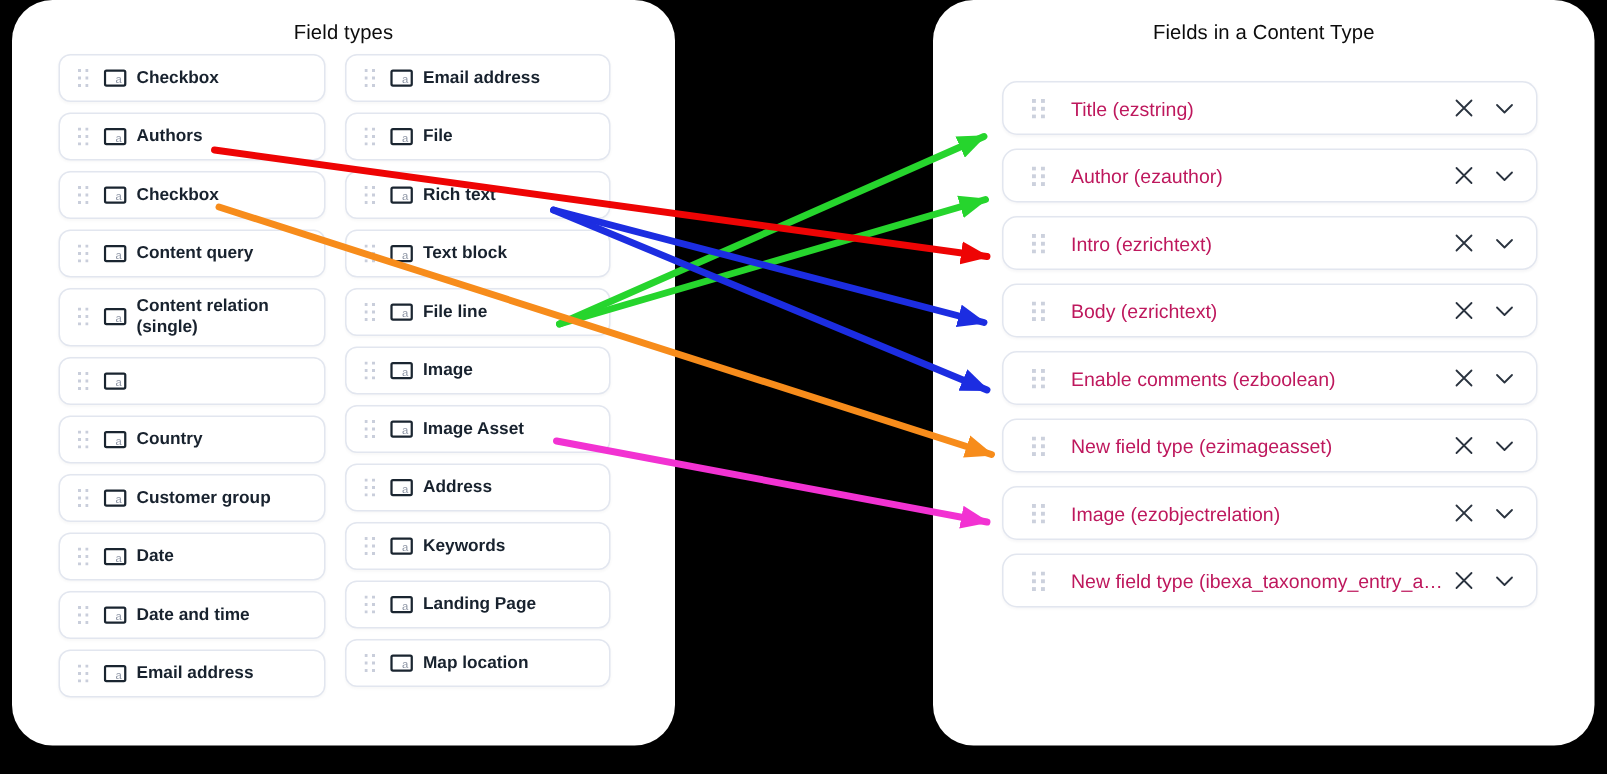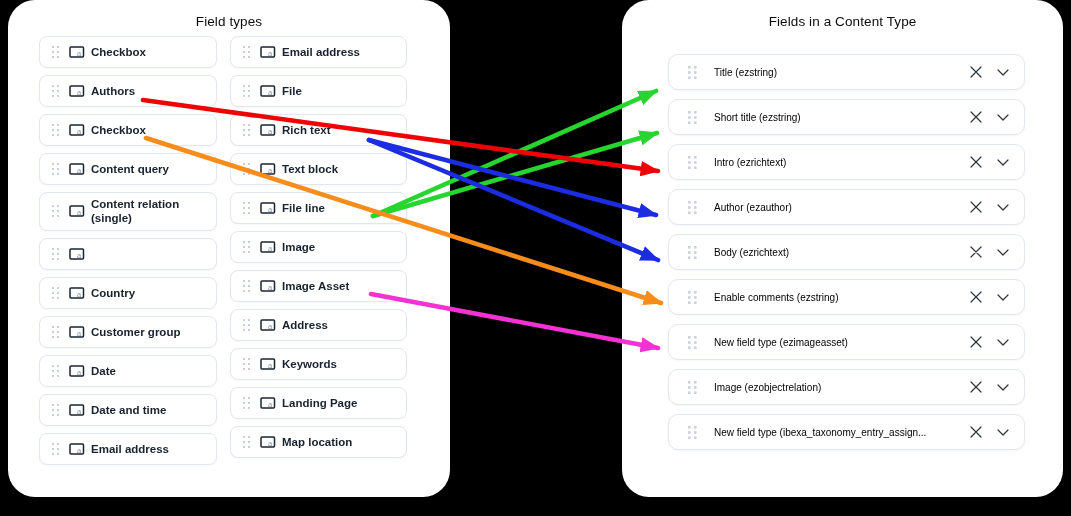--- a/index.html
+++ b/index.html
@@ -30,21 +30,21 @@
   }
   
   #ct-list{position:absolute;left:46px;top:54px;width:357px;}
   .ct-row{
     box-sizing:border-box;height:36px;margin-bottom:9px;background:#fff;
     border:1px solid #e2e6ef;border-radius:10px;display:flex;align-items:center;
     padding:0 14px 0 19px;box-shadow:0 1px 2px rgba(24,34,46,.04);
   }
   .ct-row .drag{flex:0 0 auto;margin-right:17px;}
   .ct-label{
-    font-size:10px;font-weight:400;color:#000000;white-space:nowrap;
+    font-size:13px;font-weight:400;color:#be185d;white-space:nowrap;
     overflow:hidden;text-overflow:ellipsis;max-width:250px;
   }
   .ct-spacer{flex:1 1 auto;}
   .icon-btn{
     flex:0 0 auto;display:flex;align-items:center;justify-content:center;
     background:none;border:none;padding:0;cursor:pointer;
   }
   .icon-btn.remove{margin-right:13px;}
   #arrow-layer{position:absolute;left:0;top:0;pointer-events:none;}
 </style>
@@ -465,21 +465,21 @@
       <svg class="drag" width="9" height="13" viewBox="0 0 9 13">
         <g fill="#ccd1dd">
           <rect x="0" y="0" width="2.6" height="2.6"></rect>
               <rect x="6" y="0" width="2.6" height="2.6"></rect>
           <rect x="0" y="5.2" width="2.6" height="2.6"></rect>
               <rect x="6" y="5.2" width="2.6" height="2.6"></rect>
           <rect x="0" y="10.4" width="2.6" height="2.6"></rect>
               <rect x="6" y="10.4" width="2.6" height="2.6"></rect>
         </g>
       </svg>
-      <span class="ct-label">Short title (ezstring)</span>
+      <span class="ct-label">Author (ezauthor)</span>
       <span class="ct-spacer"></span>
       <button class="icon-btn remove">
         <svg width="14" height="14" viewBox="0 0 14 14">
           <path d="M2 2 L12 12 M12 2 L2 12" stroke="#2a333f" stroke-width="1.2" stroke-linecap="round" fill="none"></path>
         </svg>
       </button>
       <button class="icon-btn expand">
         <svg width="14" height="9" viewBox="0 0 14 9">
           <path d="M2 2 L7 7 L12 2" stroke="#2a333f" stroke-width="1.2" stroke-linecap="round" stroke-linejoin="round" fill="none"></path>
         </svg>
@@ -513,44 +513,20 @@
       <svg class="drag" width="9" height="13" viewBox="0 0 9 13">
         <g fill="#ccd1dd">
           <rect x="0" y="0" width="2.6" height="2.6"></rect>
               <rect x="6" y="0" width="2.6" height="2.6"></rect>
           <rect x="0" y="5.2" width="2.6" height="2.6"></rect>
               <rect x="6" y="5.2" width="2.6" height="2.6"></rect>
           <rect x="0" y="10.4" width="2.6" height="2.6"></rect>
               <rect x="6" y="10.4" width="2.6" height="2.6"></rect>
         </g>
       </svg>
-      <span class="ct-label">Author (ezauthor)</span>
-      <span class="ct-spacer"></span>
-      <button class="icon-btn remove">
-        <svg width="14" height="14" viewBox="0 0 14 14">
-          <path d="M2 2 L12 12 M12 2 L2 12" stroke="#2a333f" stroke-width="1.2" stroke-linecap="round" fill="none"></path>
-        </svg>
-      </button>
-      <button class="icon-btn expand">
-        <svg width="14" height="9" viewBox="0 0 14 9">
-          <path d="M2 2 L7 7 L12 2" stroke="#2a333f" stroke-width="1.2" stroke-linecap="round" stroke-linejoin="round" fill="none"></path>
-        </svg>
-      </button>
-    </div>
-        <div class="ct-row">
-      <svg class="drag" width="9" height="13" viewBox="0 0 9 13">
-        <g fill="#ccd1dd">
-          <rect x="0" y="0" width="2.6" height="2.6"></rect>
-              <rect x="6" y="0" width="2.6" height="2.6"></rect>
-          <rect x="0" y="5.2" width="2.6" height="2.6"></rect>
-              <rect x="6" y="5.2" width="2.6" height="2.6"></rect>
-          <rect x="0" y="10.4" width="2.6" height="2.6"></rect>
-              <rect x="6" y="10.4" width="2.6" height="2.6"></rect>
-        </g>
-      </svg>
       <span class="ct-label">Body (ezrichtext)</span>
       <span class="ct-spacer"></span>
       <button class="icon-btn remove">
         <svg width="14" height="14" viewBox="0 0 14 14">
           <path d="M2 2 L12 12 M12 2 L2 12" stroke="#2a333f" stroke-width="1.2" stroke-linecap="round" fill="none"></path>
         </svg>
       </button>
       <button class="icon-btn expand">
         <svg width="14" height="9" viewBox="0 0 14 9">
           <path d="M2 2 L7 7 L12 2" stroke="#2a333f" stroke-width="1.2" stroke-linecap="round" stroke-linejoin="round" fill="none"></path>
@@ -561,21 +537,21 @@
       <svg class="drag" width="9" height="13" viewBox="0 0 9 13">
         <g fill="#ccd1dd">
           <rect x="0" y="0" width="2.6" height="2.6"></rect>
               <rect x="6" y="0" width="2.6" height="2.6"></rect>
           <rect x="0" y="5.2" width="2.6" height="2.6"></rect>
               <rect x="6" y="5.2" width="2.6" height="2.6"></rect>
           <rect x="0" y="10.4" width="2.6" height="2.6"></rect>
               <rect x="6" y="10.4" width="2.6" height="2.6"></rect>
         </g>
       </svg>
-      <span class="ct-label">Enable comments (ezstring)</span>
+      <span class="ct-label">Enable comments (ezboolean)</span>
       <span class="ct-spacer"></span>
       <button class="icon-btn remove">
         <svg width="14" height="14" viewBox="0 0 14 14">
           <path d="M2 2 L12 12 M12 2 L2 12" stroke="#2a333f" stroke-width="1.2" stroke-linecap="round" fill="none"></path>
         </svg>
       </button>
       <button class="icon-btn expand">
         <svg width="14" height="9" viewBox="0 0 14 9">
           <path d="M2 2 L7 7 L12 2" stroke="#2a333f" stroke-width="1.2" stroke-linecap="round" stroke-linejoin="round" fill="none"></path>
         </svg>

